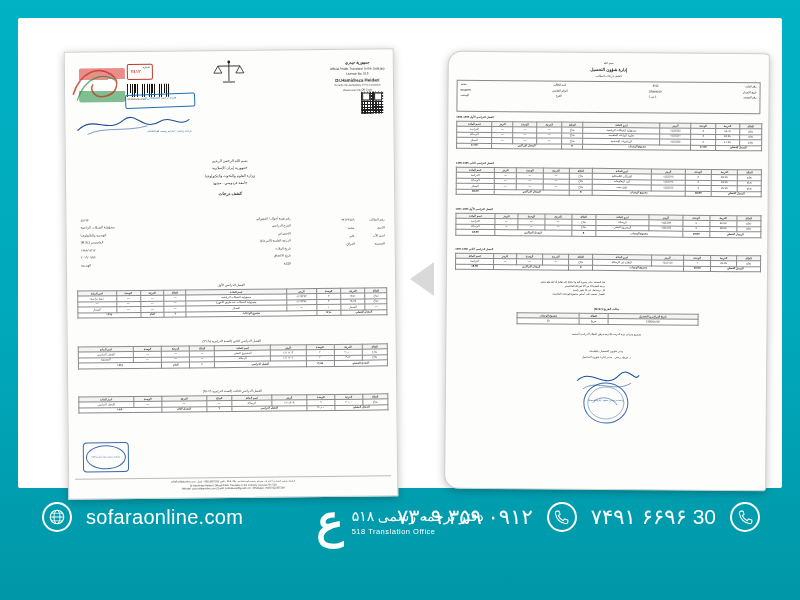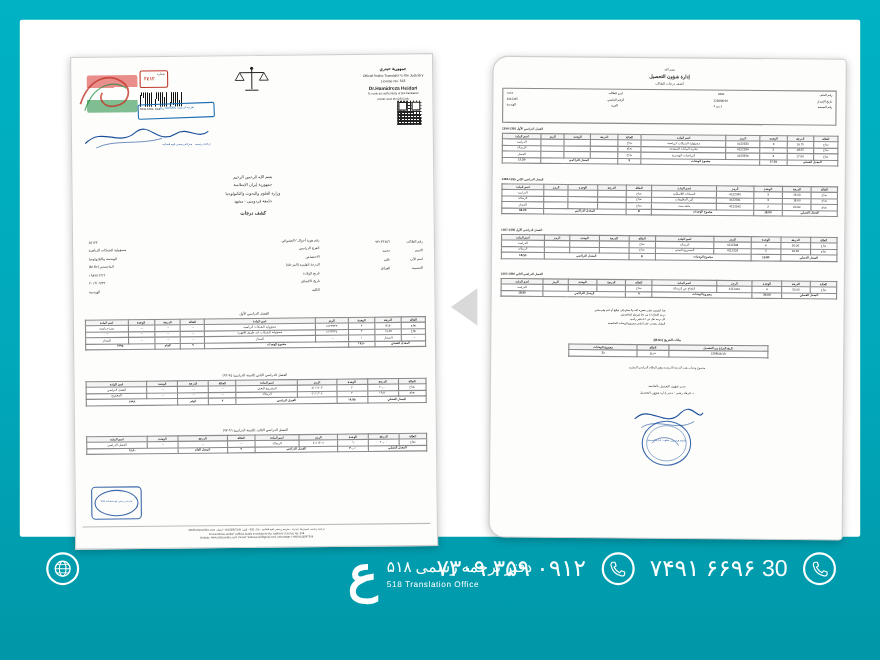--- a/index.html
+++ b/index.html
@@ -810,20 +810,21 @@
       <div class="cl-row">
         <span class="circle-ico">
           <svg viewBox="0 0 24 24" width="18" height="18">
             <circle cx="12" cy="12" r="9" fill="none" stroke="#fff" stroke-width="1.6"></circle>
             <ellipse cx="12" cy="12" rx="4" ry="9" fill="none" stroke="#fff" stroke-width="1.3"></ellipse>
             <line x1="3" y1="12" x2="21" y2="12" stroke="#fff" stroke-width="1.3"></line>
             <line x1="4.5" y1="7" x2="19.5" y2="7" stroke="#fff" stroke-width="1"></line>
             <line x1="4.5" y1="17" x2="19.5" y2="17" stroke="#fff" stroke-width="1"></line>
           </svg>
         </span>
+        <span class="txt">sofaraonline.com</span>
       </div>
     </div>
 
     <div class="logo-mid">
       <div class="logo-mark">ع</div>
       <div>
         <div class="logo-txt">دفتر ترجمه رسمی ۵۱۸</div>
         <div class="logo-sub">518 Translation Office</div>
       </div>
     </div>

